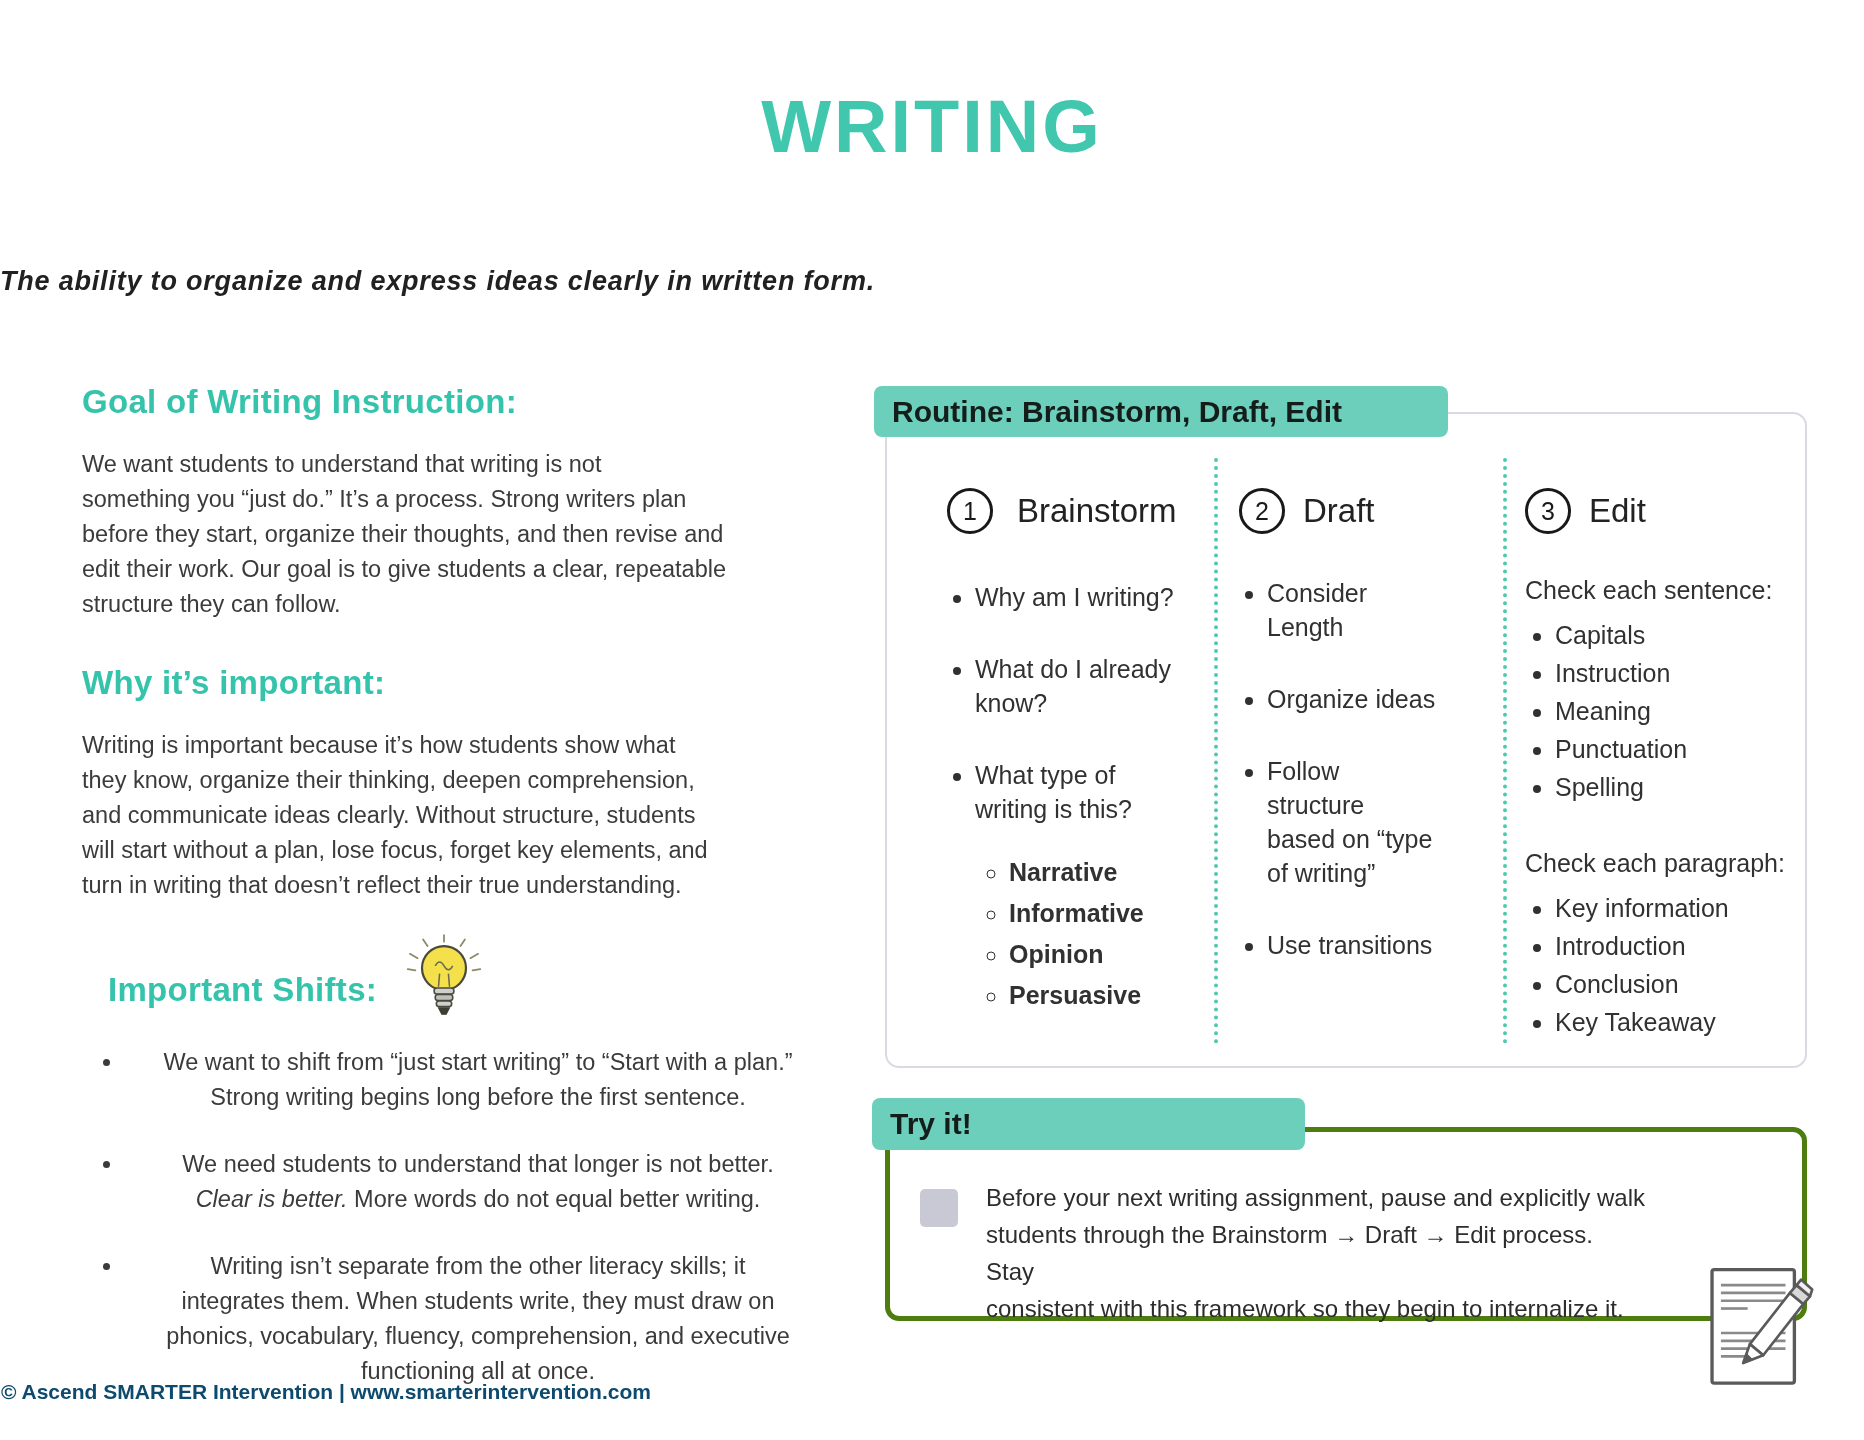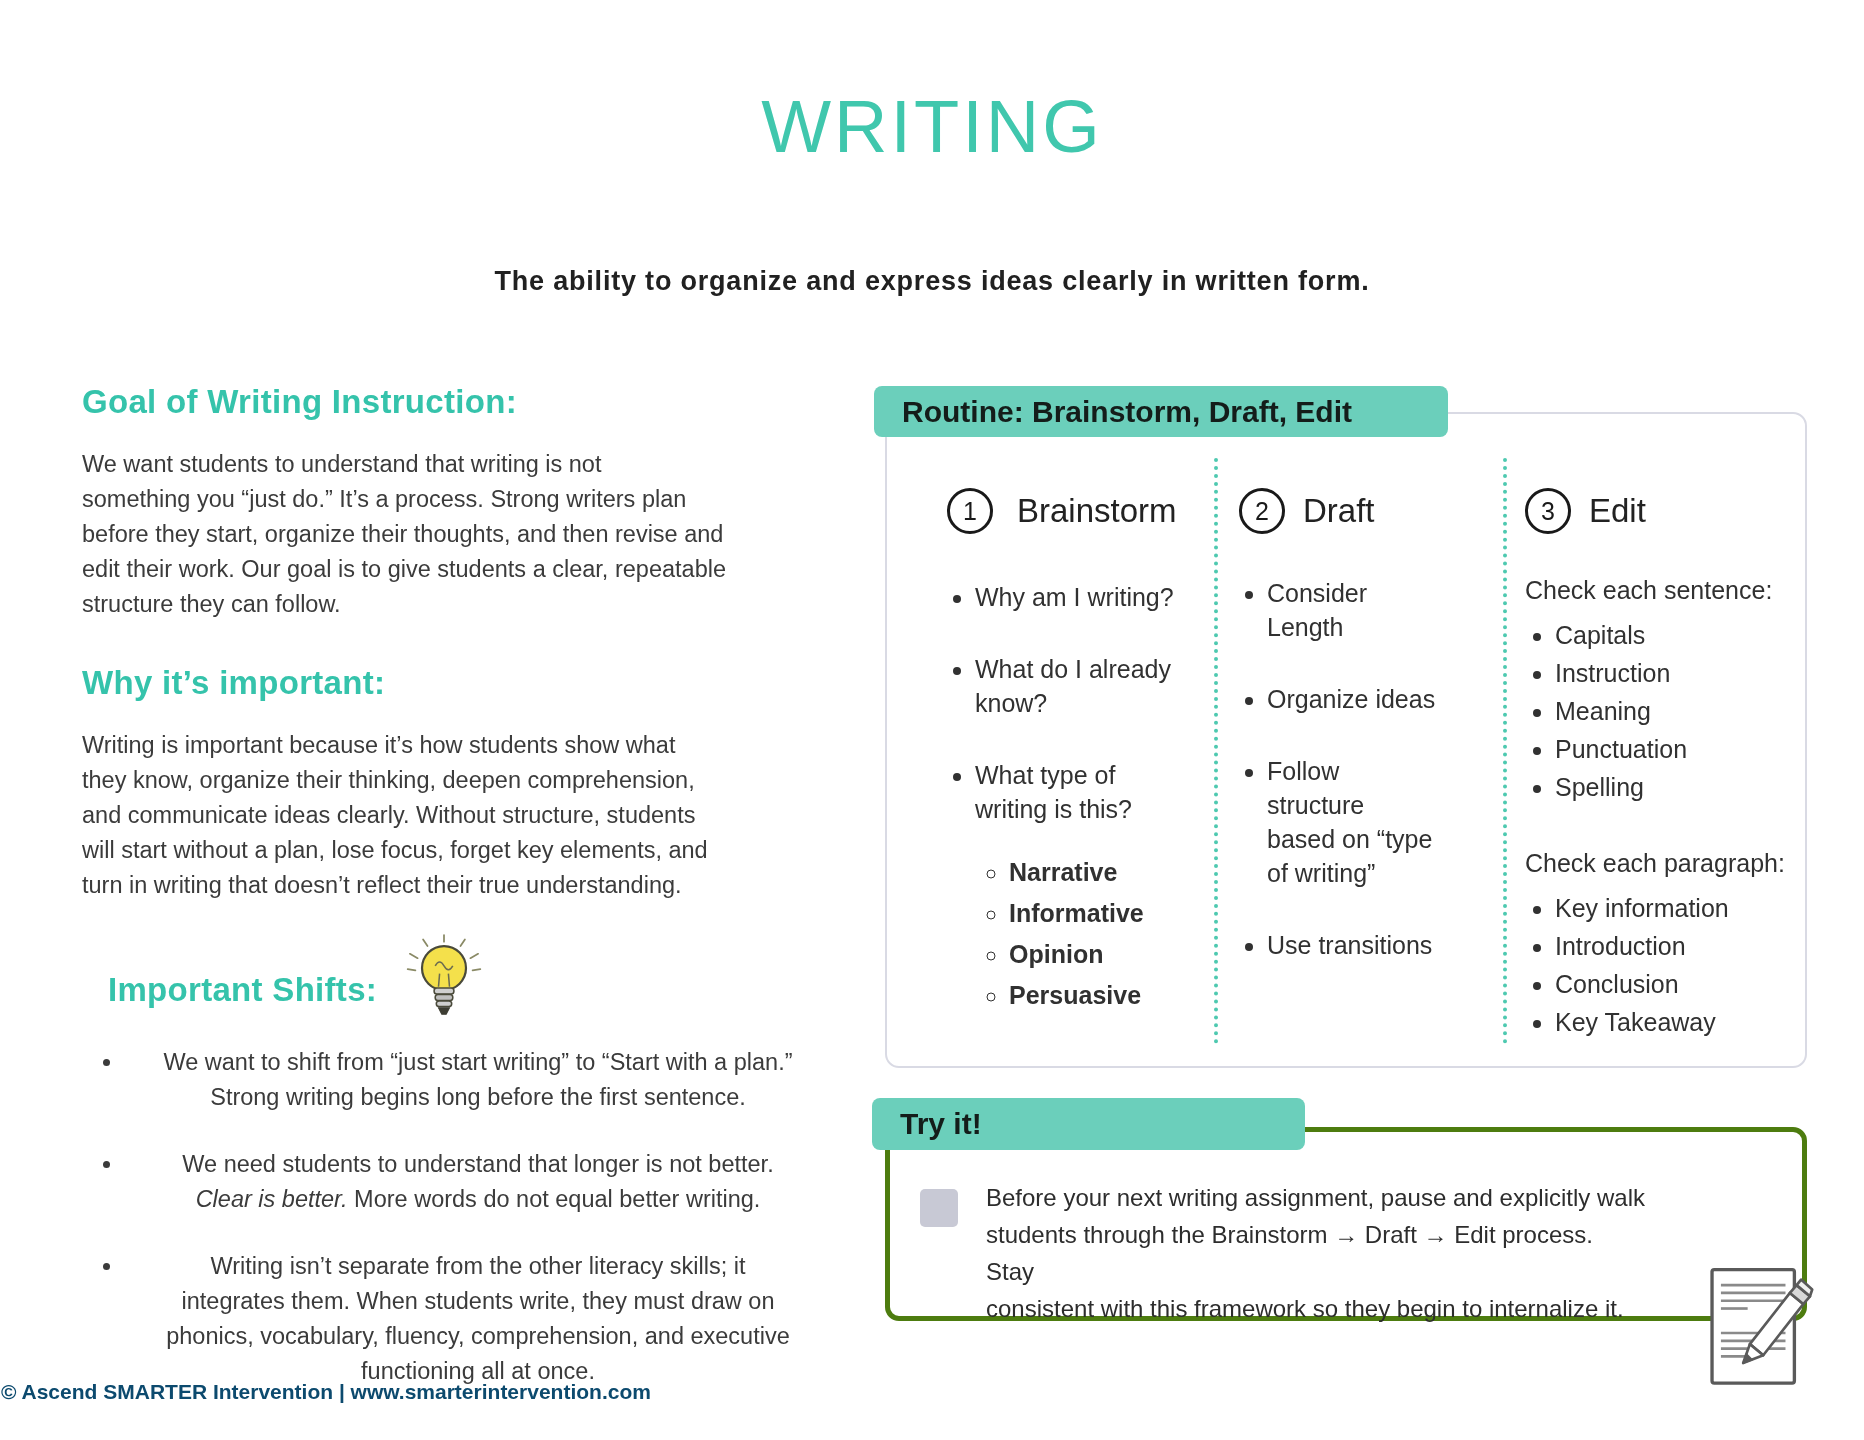--- a/index.html
+++ b/index.html
@@ -7,27 +7,27 @@
   body {
     width:1864px; height:1440px; position:relative; overflow:hidden;
     background:#ffffff; color:#333;
     font-family:"Liberation Sans","DejaVu Sans",sans-serif;
   }
   .pl { white-space:pre-line; }
 
   
   .page-title {
     position:absolute; top:84px; left:0; width:100%;
-    text-align:center; font-size:74px; font-weight:400;
+    text-align:center; font-size:74px; font-weight:700;
     letter-spacing:3px; color:#40C7AD;
   }
   .page-subtitle {
     position:absolute; top:266px; left:0; width:100%;
-    text-align:center; font-size:27px; font-weight:700;
-    letter-spacing:0.8px; color:#212121;
+    text-align:left; font-size:27px; font-weight:700;
+    letter-spacing:0.8px; color:#212121;font-style:italic;
   }
 
   
   .left-col { position:absolute; left:82px; top:383px; width:750px; }
   .teal-h {
     color:#35C3AB; font-size:33px; font-weight:700;
     letter-spacing:0.3px; margin:0 0 26px 0;
   }
   .body-p {
     font-size:23.5px; line-height:35px; color:#3b3b3b;
@@ -38,21 +38,21 @@
   .bulb-icon { width:78px; height:88px; margin-top:-24px; }
   .shift-list { margin:10px 0 0 0; padding-left:42px;text-align:center; }
   .shift-list li {
     font-size:23.5px; line-height:35px; color:#3b3b3b; margin-bottom:32px;
   }
   .em { font-style:italic; }
 
   
   .band {
     position:absolute; background:#6BCFBB; border-radius:8px;
-    display:flex; align-items:center; padding-left:28px;
+    display:flex; align-items:center; padding-left:18px;
     font-weight:700; color:#141D1A; z-index:3;
   }
   .routine-band { left:874px; top:386px; width:574px; height:51px; font-size:30px; }
   .try-band     { left:872px; top:1098px; width:433px; height:52px; font-size:30px; }
 
   
   .routine-box {
     position:absolute; left:885px; top:412px; width:922px; height:656px;
     background:#fff; border:2px solid #D9DAE4; border-radius:14px; z-index:1;
   }

